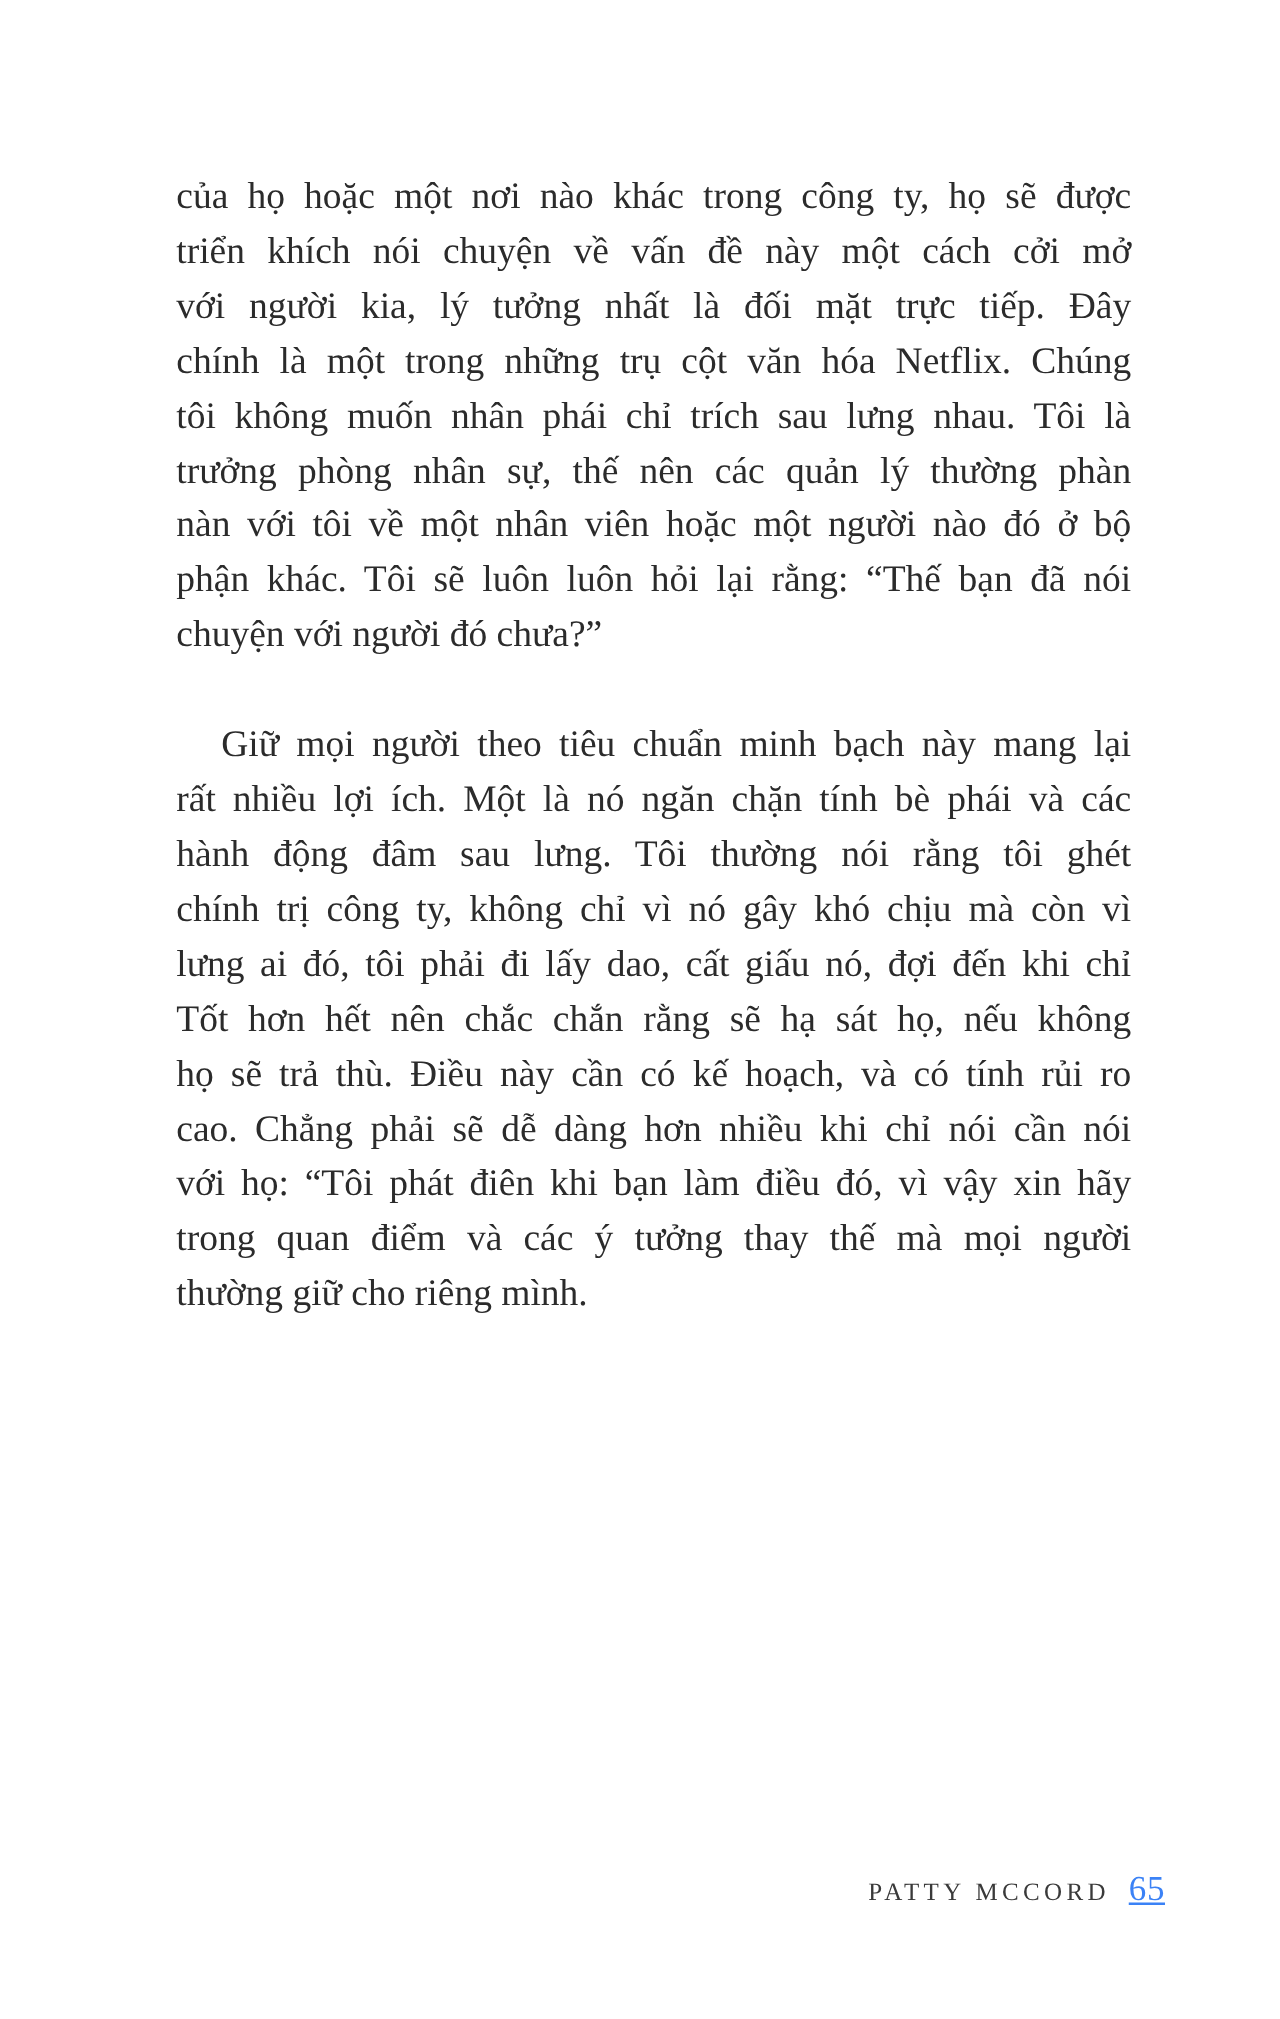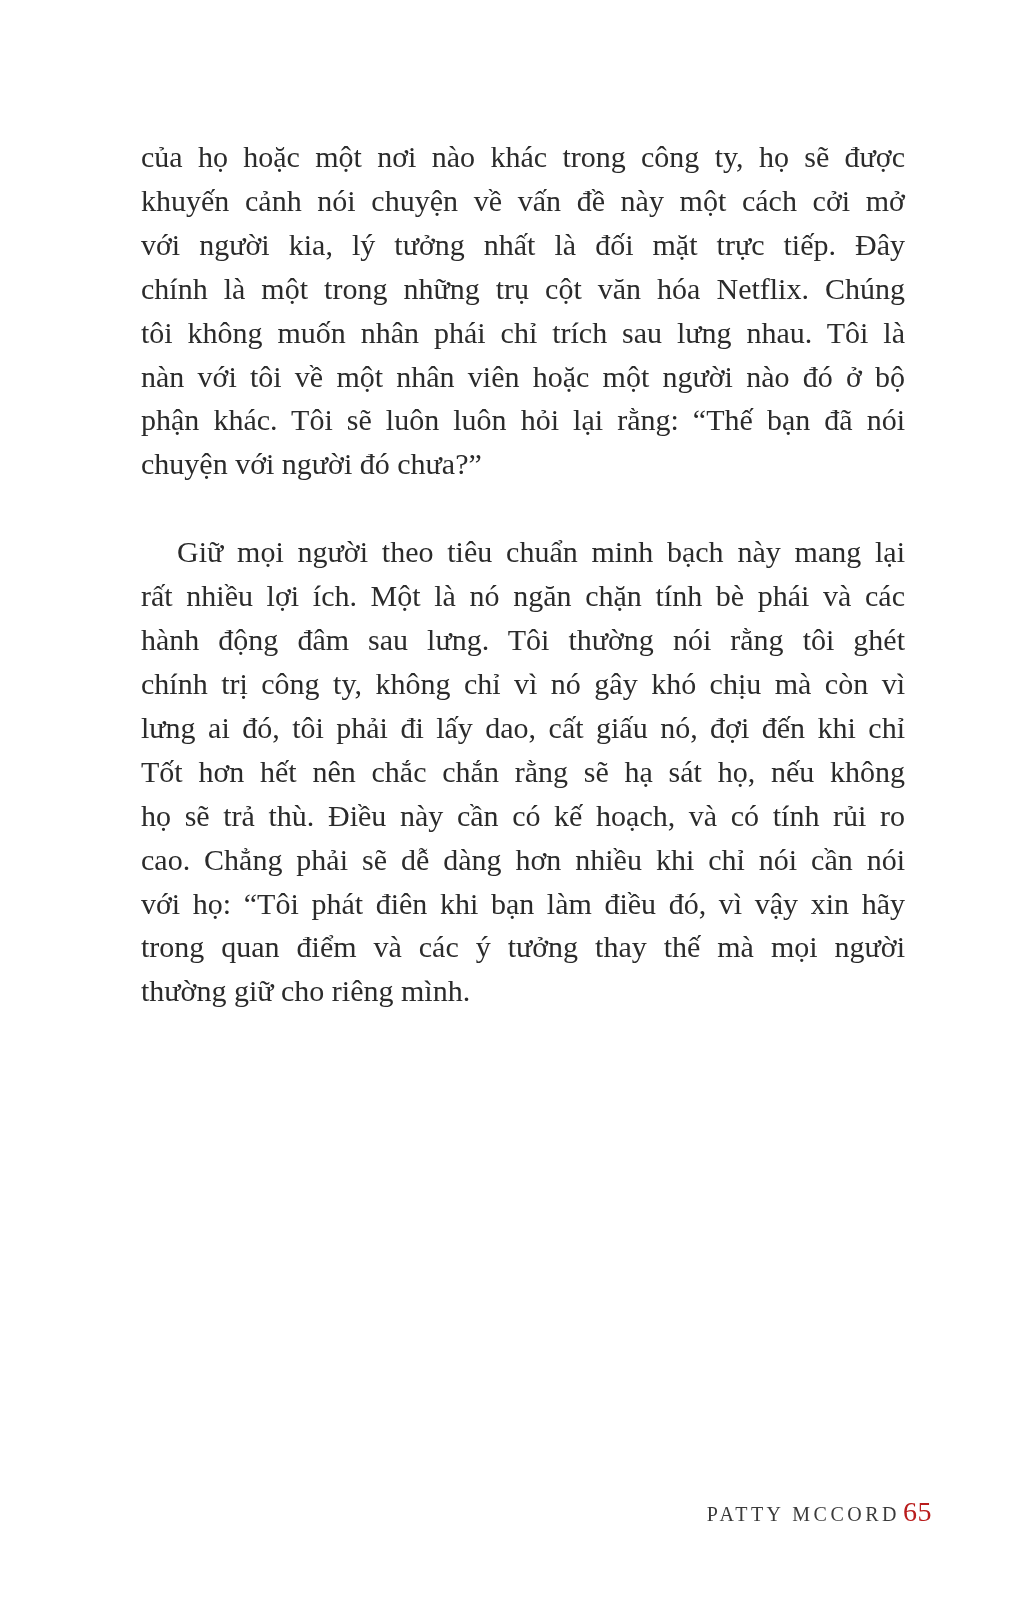--- a/index.html
+++ b/index.html
@@ -39,47 +39,49 @@
   .line.indent {
     text-indent: 36px;
     margin-top: 20px;
   }
   .footer {
     position: absolute;
     top: 1496px;
     right: 92px;
     display: flex;
     align-items: baseline;
-    gap: 3px;
+    gap: 15px;
     color: #333333;
   }
   .footer .author {
     font-size: 20px;
     letter-spacing: 3.5px;
     color: #3a3a3a;
   }
   .footer .page-number {
     font-size: 28px;
     letter-spacing: 0.5px;
-    color: #b91c1c;
+    color: #3b82f6;
+    text-decoration: underline;
   }
 </style>
 </head>
 <body>
 
 <div class="page">
 
   <div class="text-block">
 
     <div class="paragraph first">
       <div class="line">của họ hoặc một nơi nào khác trong công ty, họ sẽ được</div>
-      <div class="line">khuyến cảnh nói chuyện về vấn đề này một cách cởi mở</div>
+      <div class="line">triển khích nói chuyện về vấn đề này một cách cởi mở</div>
       <div class="line">với người kia, lý tưởng nhất là đối mặt trực tiếp. Đây</div>
       <div class="line">chính là một trong những trụ cột văn hóa Netflix. Chúng</div>
       <div class="line">tôi không muốn nhân phái chỉ trích sau lưng nhau. Tôi là</div>
+      <div class="line">trưởng phòng nhân sự, thế nên các quản lý thường phàn</div>
       <div class="line">nàn với tôi về một nhân viên hoặc một người nào đó ở bộ</div>
       <div class="line">phận khác. Tôi sẽ luôn luôn hỏi lại rằng: “Thế bạn đã nói</div>
       <div class="line para-end">chuyện với người đó chưa?”</div>
     </div>
 
     <div class="paragraph second">
       <div class="line indent">Giữ mọi người theo tiêu chuẩn minh bạch này mang lại</div>
       <div class="line">rất nhiều lợi ích. Một là nó ngăn chặn tính bè phái và các</div>
       <div class="line">hành động đâm sau lưng. Tôi thường nói rằng tôi ghét</div>
       <div class="line">chính trị công ty, không chỉ vì nó gây khó chịu mà còn vì</div>

